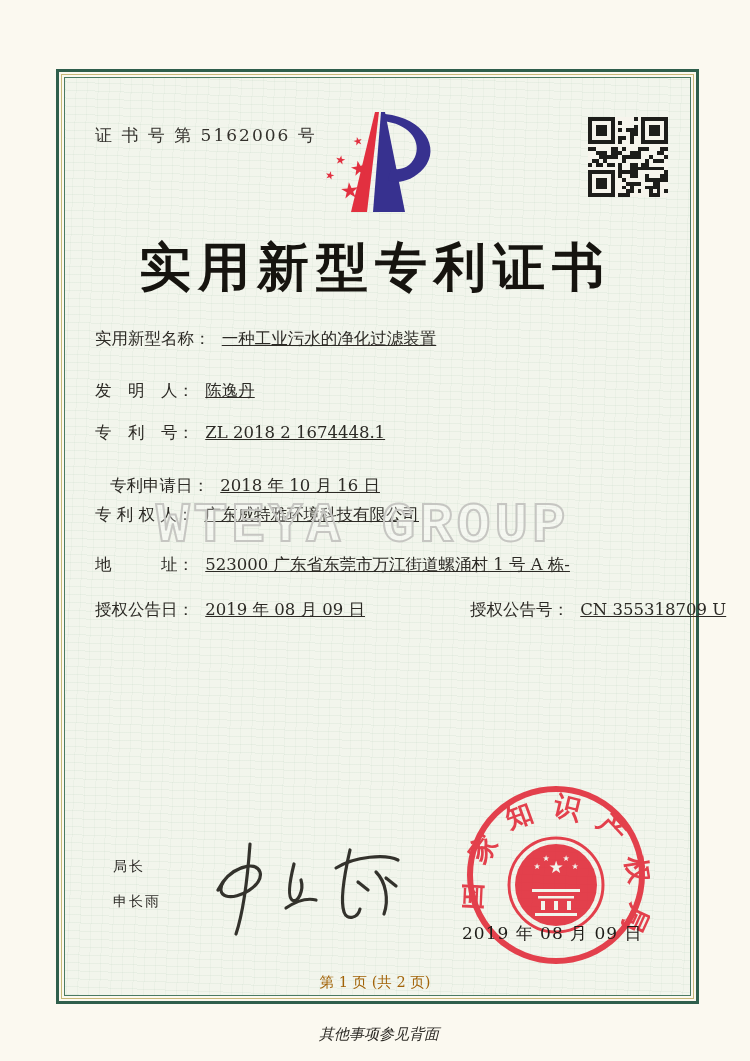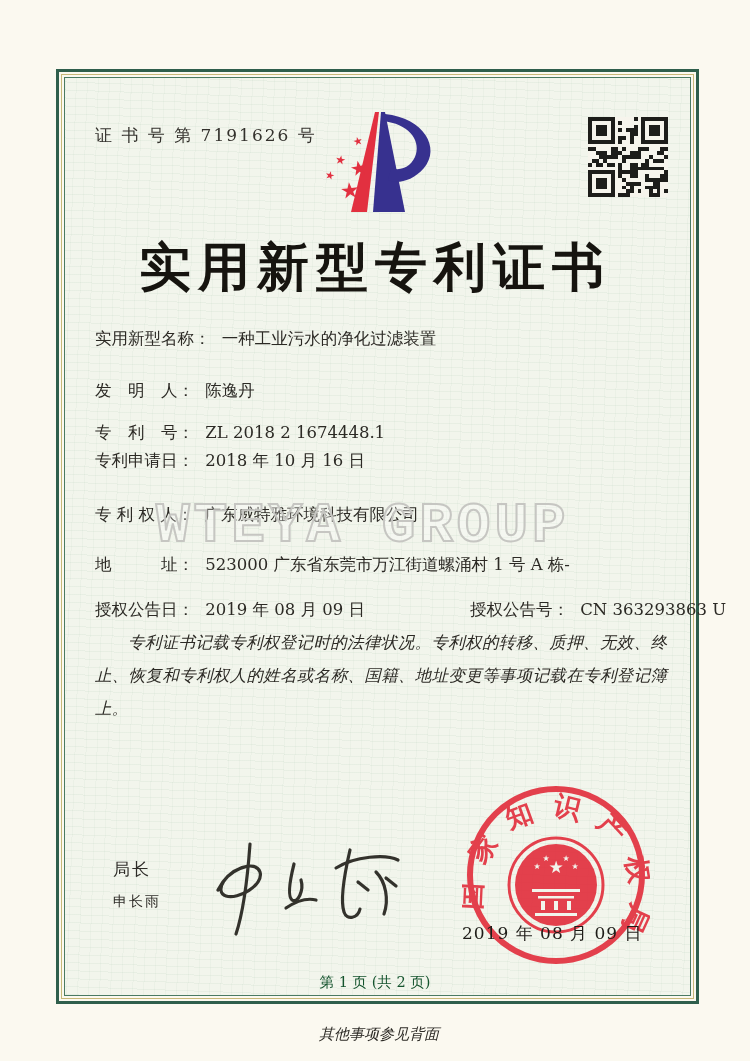--- a/index.html
+++ b/index.html
@@ -30,59 +30,59 @@
   .star.s4{left:17px;top:64px;font-size:11px;transform:rotate(14deg);}
   .star.s5{left:32px;top:74px;font-size:22px;transform:rotate(-6deg);}
   .qr{position:absolute;left:588px;top:117px;width:80px;height:80px;}
   .title{
     position:absolute;left:0;top:233px;width:750px;margin:0;text-align:center;
     font-size:52px;font-weight:bold;letter-spacing:7px;color:#16140f;
   }
   
   .row{position:absolute;left:95px;font-size:16.5px;white-space:nowrap;color:#2c2a25;}
   .row .label{display:inline-block;text-align:right;}
-  .row .value{display:inline-block;margin-left:6px;}
-  .r1{top:328px;} .r2{top:380px;} .r3{top:422px;} .r4{top:450px;}
+  .row .value{display:inline-block;margin-left:6px;text-decoration:underline;}
+  .r1{top:328px;} .r2{top:380px;} .r3{top:422px;} .r4{top:475px;margin-left:15px;}
   .r5{top:504px;} .r6{top:554px;} .r7{top:599px;}
   .pair2{position:absolute;left:375px;top:0;}
   .r7 .inner-pair{display:inline-block;}
   
   .paragraphs{position:absolute;left:95px;top:626px;width:572px;font-size:16.5px;line-height:33px;text-align:justify;color:#2c2a25;font-style:italic;}
   .paragraphs p{margin:0;text-indent:2em;}
   
   .watermark{
     position:absolute;left:156px;top:494px;width:600px;
     font-family:Liberation Mono, monospace;font-weight:bold;
     font-size:56px;letter-spacing:4px;
     color:rgba(255,255,255,0.25);
     -webkit-text-stroke:2px #c6c6c2;
     text-stroke:2px #c6c6c2;
     z-index:5;pointer-events:none;
   }
   
-  .signer-title{position:absolute;left:113px;top:858px;font-size:17px;letter-spacing:2px;}
+  .signer-title{position:absolute;left:113px;top:858px;font-size:14px;letter-spacing:2px;}
   .signer-name{position:absolute;left:113px;top:893px;font-size:14px;letter-spacing:2px;}
   .signature{position:absolute;left:190px;top:838px;}
   
   .seal{position:absolute;left:462px;top:781px;width:188px;height:188px;opacity:0.92;}
   .seal-date{position:absolute;left:462px;top:922px;font-size:17px;letter-spacing:1px;color:#1e1c18;z-index:6;}
   
-  .page-footer{position:absolute;left:0;top:973px;width:750px;text-align:center;font-size:14.5px;color:#14532d;}
+  .page-footer{position:absolute;left:0;top:973px;width:750px;text-align:center;font-size:14.5px;color:#a16207;}
   .back-note{position:absolute;left:4px;top:1025px;width:750px;text-align:center;font-size:15px;font-style:italic;color:#2c2a25;}
 </style>
 </head>
 <body>
 
 <div class="frame">
   <div class="frame-mid">
     <div class="frame-inner"></div>
   </div>
 </div>
 
-<div class="cert-number">证 书 号 第 7191626 号</div>
+<div class="cert-number">证 书 号 第 5162006 号</div>
 
 <div class="logo">
   <svg width="150" height="112" viewBox="0 0 150 112">
     <polygon points="67,6 71,6 59,106 43,106" fill="#e23040"></polygon>
     <polygon points="73,6 77,6 97,106 65,106" fill="#37318f"></polygon>
     <path d="M77,8 C116,12 133,42 116,62 C104,76 88,78 80,74 L83,62 C94,66 105,59 108,48 C112,33 100,18 75,15 Z" fill="#37318f"></path>
   </svg>
   <span class="star s1">★</span>
   <span class="star s2">★</span>
   <span class="star s3">★</span>
@@ -247,26 +247,25 @@
   <span class="label">地　　　址：</span>
   <span class="value">523000 广东省东莞市万江街道螺涌村 1 号 A 栋-</span>
 </div>
 <div class="row r7">
   <span class="inner-pair">
     <span class="label">授权公告日：</span>
     <span class="value">2019 年 08 月 09 日</span>
   </span>
   <span class="inner-pair pair2">
     <span class="label">授权公告号：</span>
-    <span class="value">CN 363293863 U</span>
+    <span class="value">CN 355318709 U</span>
   </span>
 </div>
 
 <div class="paragraphs">
-  <p>专利证书记载专利权登记时的法律状况。专利权的转移、质押、无效、终止、恢复和专利权人的姓名或名称、国籍、地址变更等事项记载在专利登记簿上。</p>
 </div>
 
 <div class="watermark">WTEYA GROUP</div>
 
 <div class="signer-title">局长</div>
 <div class="signer-name">申长雨</div>
 <svg class="signature" width="220" height="100" viewBox="0 0 220 100">
   <g fill="none" stroke="#33322c" stroke-width="3.2" stroke-linecap="round" stroke-linejoin="round">
     <path d="M28,52 C40,28 66,22 70,34 C74,47 48,62 36,58 C24,54 34,34 58,28"></path>
     <path d="M60,6 C58,34 54,72 46,96"></path>

